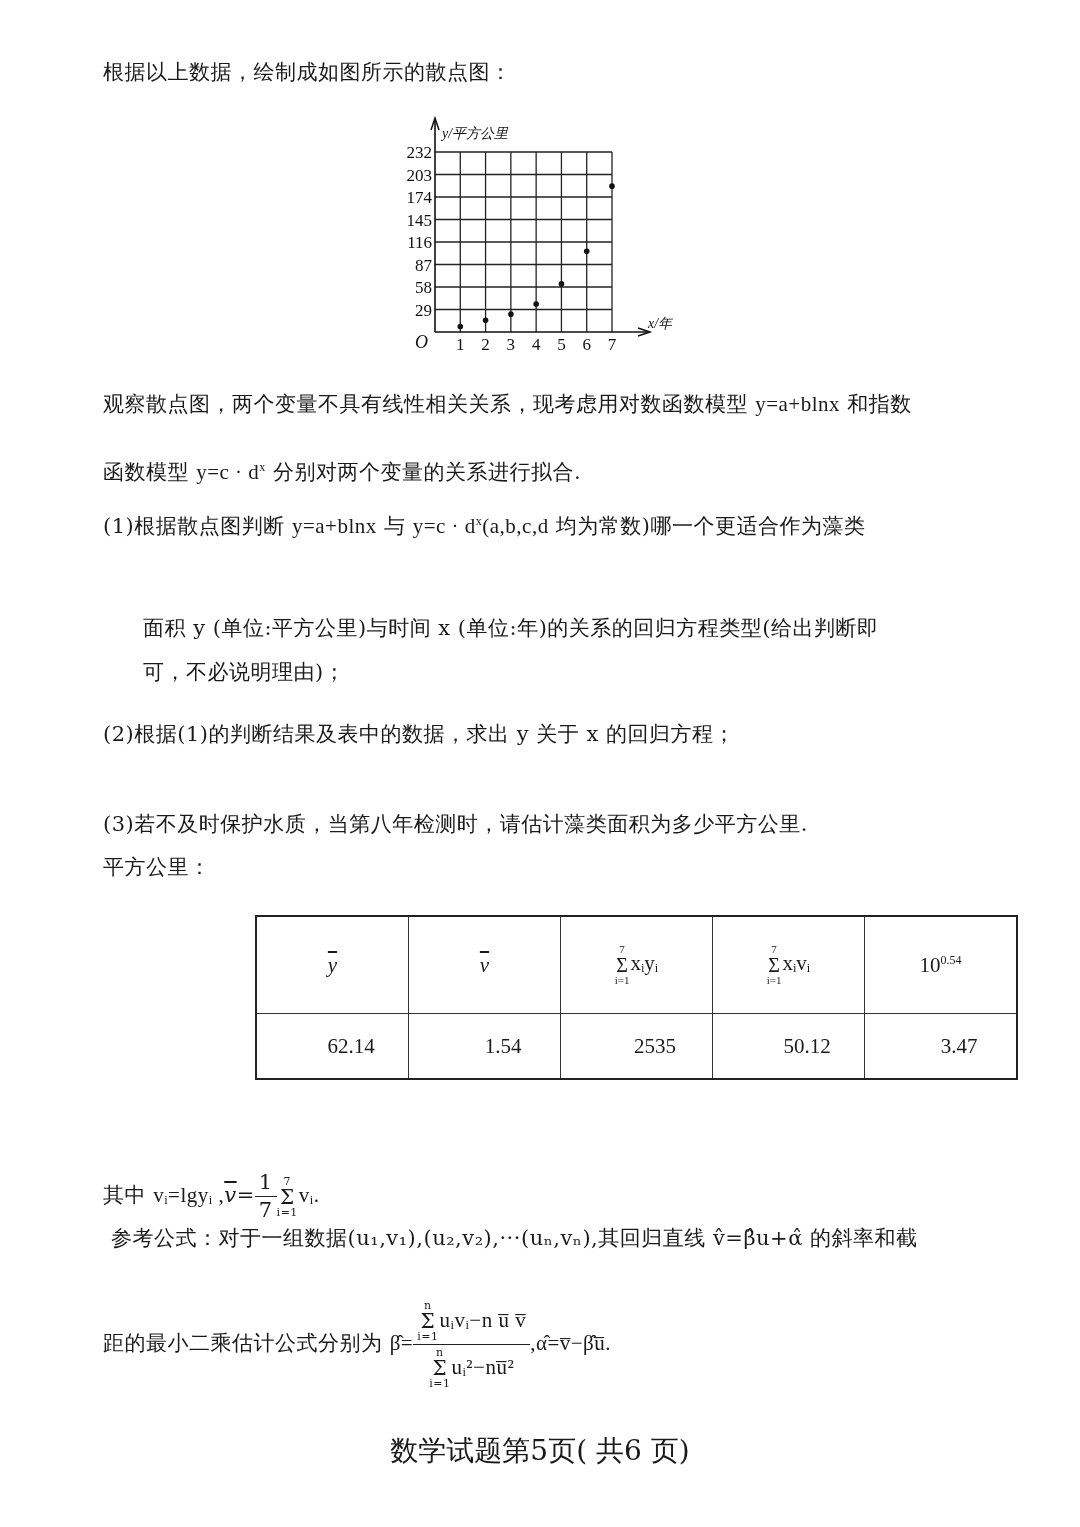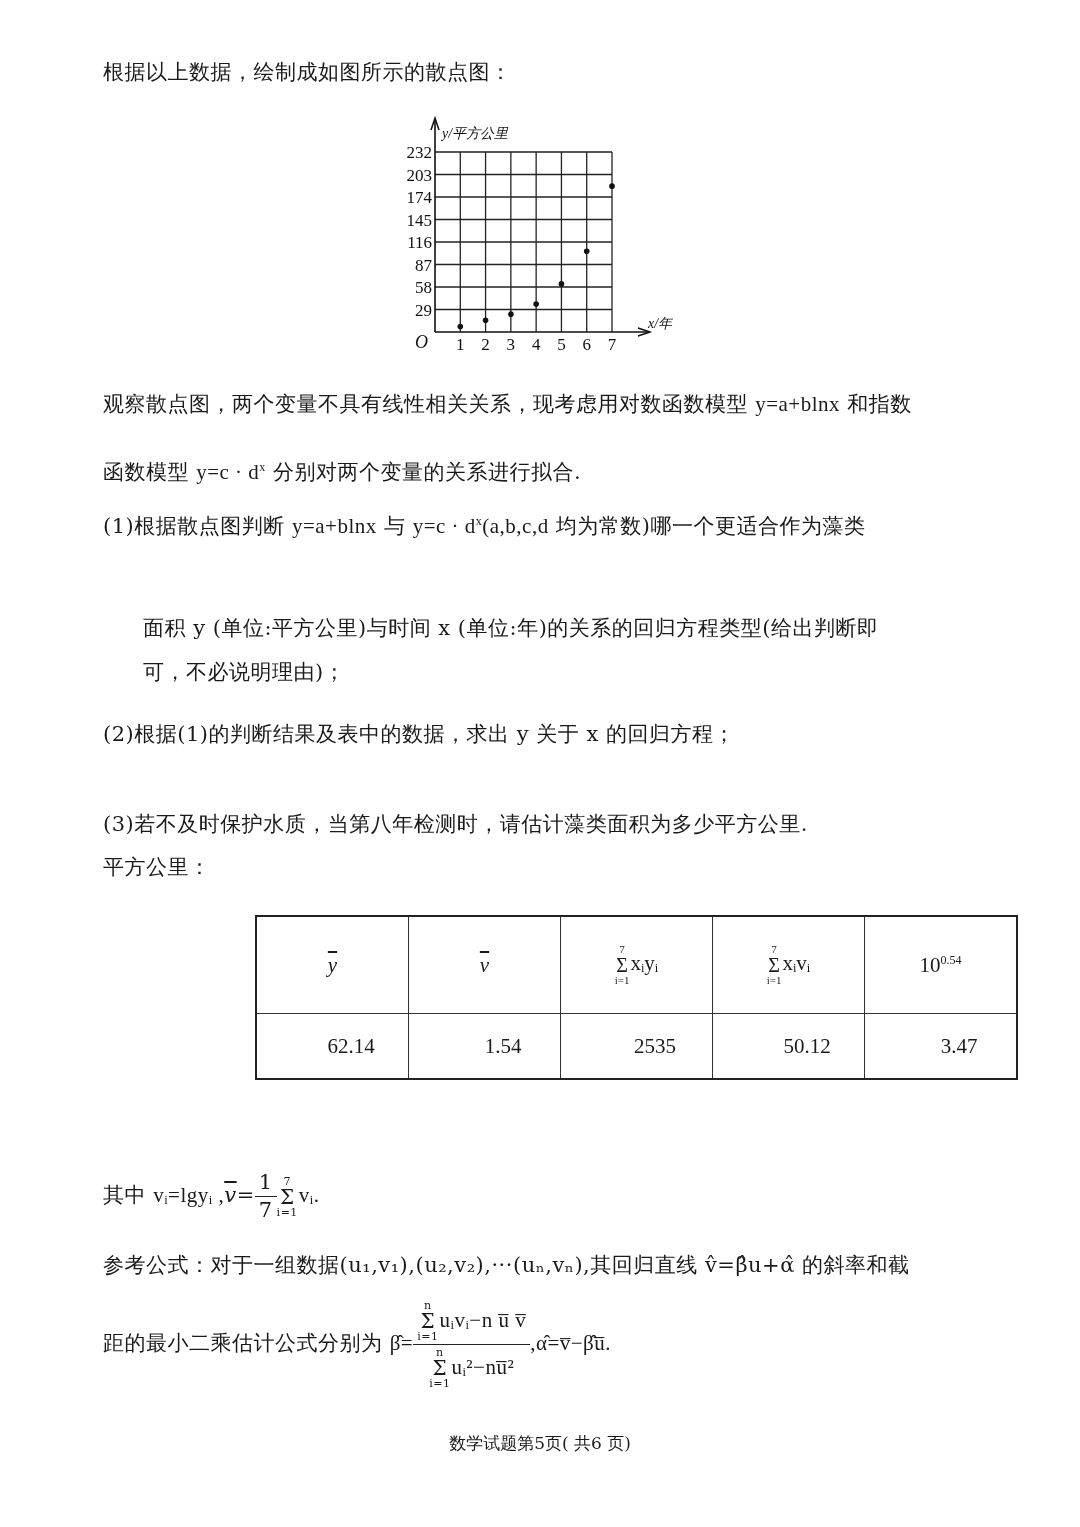--- a/index.html
+++ b/index.html
@@ -31,21 +31,21 @@
   table.ref tr.v td { height: 62px; padding-left: 38px; }
   .ovl { text-decoration: overline; font-style: italic; }
   .sig { display: inline-flex; flex-direction: column; align-items: center; vertical-align: middle; line-height: 1; margin-right: 1px; }
   .sig .t, .sig .b { font-size: 11px; font-style: normal; }
   .sig .s { font-size: 20px; }
 
   .frac { display: inline-flex; flex-direction: column; align-items: center; vertical-align: middle; line-height: 1.1; }
   .frac .num { border-bottom: 1.5px solid #222; padding: 0 4px 2px; }
   .frac .den { padding-top: 2px; }
 
-  .footer { position: absolute; left: 0; right: 0; top: 1432px; text-align: center; font-size: 17px; }
+  .footer { position: absolute; left: 0; right: 0; top: 1432px; text-align: center; font-size: 28px; }
 </style>
 </head>
 <body>
 
 <div class="line bold" style="top:58px;">根据以上数据，绘制成如图所示的散点图：</div>
 
 <svg id="chart" viewBox="0 0 300 250">
   <g id="grid">
       <line x1="70.28571428571428" y1="42" x2="70.28571428571428" y2="222" stroke="#222" stroke-width="1.3"></line>
       <line x1="95.57142857142857" y1="42" x2="95.57142857142857" y2="222" stroke="#222" stroke-width="1.3"></line>
@@ -151,21 +151,21 @@
   <span>其中 </span><span class="m">vᵢ=lgyᵢ ,</span><span class="ovl">v</span><span>=</span><span class="frac">
       <span class="num">1</span>
       <span class="den">7</span>
     </span><span class="sig">
       <span class="t">7</span>
       <span class="s">Σ</span>
       <span class="b">i=1</span>
     </span><span class="m">vᵢ.</span>
 </div>
 
-<div class="line" style="top:1251px;">参考公式：对于一组数据(u₁,v₁),(u₂,v₂),···(uₙ,vₙ),其回归直线 v̂=β̂u+α̂ 的斜率和截</div>
+<div class="line" style="top:1224px;margin-left:8px;">参考公式：对于一组数据(u₁,v₁),(u₂,v₂),···(uₙ,vₙ),其回归直线 v̂=β̂u+α̂ 的斜率和截</div>
 
 <div class="line" style="top:1300px;">
   <span>距的最小二乘估计公式分别为 </span><span class="m">β̂=</span><span class="frac">
     <span class="num"><span class="sig">
           <span class="t">n</span>
           <span class="s">Σ</span>
           <span class="b">i=1</span>
         </span><span class="m">uᵢvᵢ−n u̅ v̅</span></span>
     <span class="den"><span class="sig">
           <span class="t">n</span>

